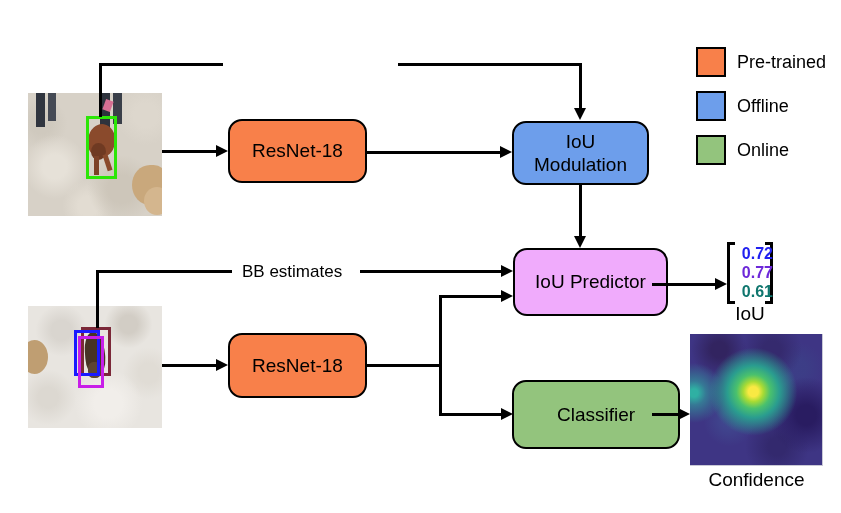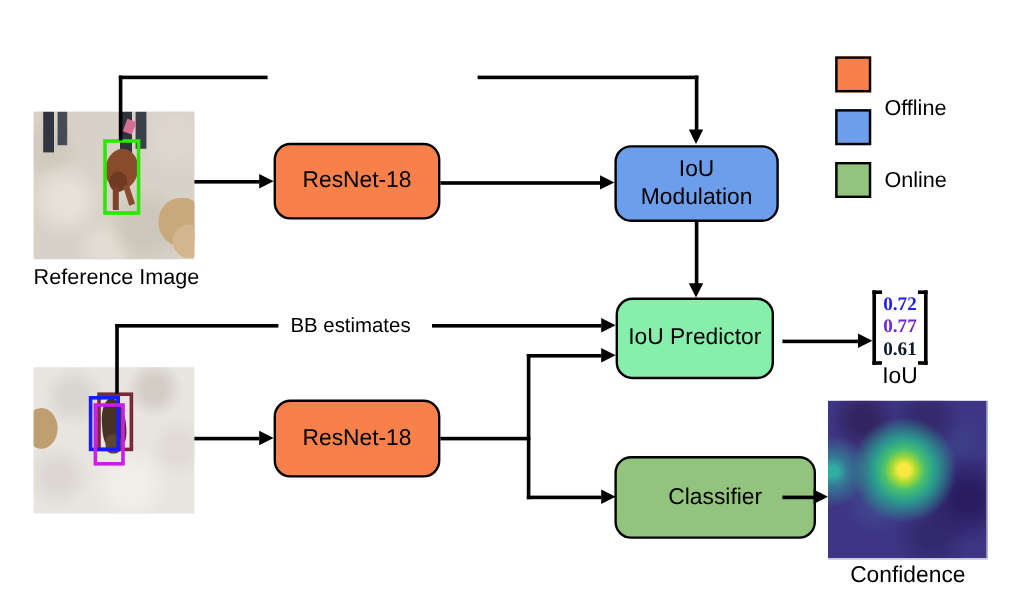--- a/index.html
+++ b/index.html
@@ -48,57 +48,56 @@
     radial-gradient(circle at 66% 86%, #33296e 0 9px, rgba(51,41,110,0) 32px),
     radial-gradient(circle at 62% 12%, #352a6e 0 9px, rgba(53,42,110,0) 30px),
     radial-gradient(circle at 30% 66%, rgba(66,98,158,0.35) 0 8px, rgba(66,98,158,0) 26px),
     radial-gradient(circle at 82% 26%, rgba(56,80,140,0.3) 0 8px, rgba(56,80,140,0) 26px),
     #3e3584;}
   
   #bracket{position:absolute;left:727px;top:242px;width:46px;height:62px;}
   .brk{position:absolute;top:0;width:8px;height:100%;box-sizing:border-box;}
   #brk-l{left:0;border-left:3px solid #000;border-top:3px solid #000;border-bottom:3px solid #000;}
   #brk-r{right:0;border-right:3px solid #000;border-top:3px solid #000;border-bottom:3px solid #000;}
-  #brk-vals{position:absolute;left:0;top:2px;width:100%;text-align:center;
-            font-size:16px;font-weight:bold;line-height:19px;font-family:Liberation Serif, serif;}
+  #brk-vals{position:absolute;left:0;top:2px;width:100%;text-align:right;
+            font-size:16px;font-weight:bold;line-height:19px;}
 </style>
 </head>
 <body>
 
 <div id="canvas">
 
   <div class="photo" id="ref-photo" style="left:28px;top:93px;width:134px;height:123px;">
     <div style="left:8px;top:0;width:9px;height:34px;background:#30353f;"></div>
     <div style="left:20px;top:0;width:8px;height:28px;background:#454a55;"></div>
     <div style="left:72px;top:0;width:10px;height:36px;background:#2e333d;"></div>
     <div style="left:85px;top:0;width:9px;height:31px;background:#3a3f49;"></div>
     <div style="left:76px;top:7px;width:8px;height:11px;background:#d66f93;transform:rotate(20deg);"></div>
     <div style="left:60px;top:31px;width:27px;height:33px;background:#8a4a2c;border-radius:50% 50% 45% 45%;transform:rotate(8deg);"></div>
     <div style="left:63px;top:50px;width:15px;height:17px;background:#6f3a22;border-radius:50%;"></div>
     <div style="left:66px;top:63px;width:5px;height:19px;background:#7d4227;"></div>
     <div style="left:77px;top:61px;width:5px;height:17px;background:#8a4a2c;transform:rotate(-18deg);"></div>
     <div style="left:104px;top:72px;width:36px;height:40px;background:#c9a87c;border-radius:50% 40% 40% 50%;"></div>
     <div style="left:116px;top:94px;width:26px;height:28px;background:#d4b68e;border-radius:50%;"></div>
     <div class="bbox" style="left:58px;top:23px;width:31px;height:63px;border:3px solid #2CE607;"></div>
   </div>
-  <div class="lbl lbl-c" style="left:28px;top:221px;width:134px;font-size:18px;">Reference Image</div>
 
   <div class="photo" id="test-photo" style="left:28px;top:306px;width:134px;height:122px;">
     <div style="left:-7px;top:34px;width:27px;height:34px;background:#bf9e72;border-radius:50%;"></div>
     <div style="left:57px;top:26px;width:20px;height:43px;background:#473325;border-radius:45% 55% 40% 40%;transform:rotate(-4deg);"></div>
     <div style="left:60px;top:56px;width:13px;height:16px;background:#5d4533;border-radius:40%;"></div>
     <div class="bbox" style="left:53px;top:21px;width:30px;height:49px;border:3px solid #7B2838;"></div>
     <div class="bbox" style="left:46px;top:24px;width:26px;height:46px;border:3px solid #1A1AFF;"></div>
     <div class="bbox" style="left:50px;top:30px;width:26px;height:52px;border:3px solid #C81EE8;"></div>
   </div>
 
   <div class="node" style="left: 228px; top: 119px; width: 139px; height: 64px; background-color: rgb(248, 128, 74);">ResNet-18</div>
   <div class="node" style="left: 512px; top: 121px; width: 137px; height: 64px; background-color: rgb(109, 158, 235);">IoU
 Modulation</div>
-  <div class="node" style="left: 513px; top: 248px; width: 132px; height: 68px; background-color: #86efac;">IoU Predictor</div>
+  <div class="node" style="left: 513px; top: 248px; width: 155px; height: 68px; background-color: #f0abfc;">IoU Predictor</div>
   <div class="node" style="left: 228px; top: 333px; width: 139px; height: 65px; background-color: rgb(248, 128, 74);">ResNet-18</div>
   <div class="node" style="left: 512px; top: 380px; width: 168px; height: 69px; background-color: rgb(147, 196, 125);">Classifier</div>
 
   <div class="vline" style="left:99px;top:63px;height:54px;"></div>
   <div class="hline" style="left:99px;top:63px;width:124px;"></div>
   <div class="hline" style="left:398px;top:63px;width:184px;"></div>
   <div class="vline" style="left:579px;top:63px;height:46px;"></div>
   <div class="arrow-d" style="left:574px;top:108px;"></div>
 
   <div class="hline" style="left:162px;top:150px;width:54px;"></div>
@@ -128,30 +127,31 @@
 
   <div class="hline" style="left:652px;top:283px;width:63px;"></div>
   <div class="arrow-r" style="left:715px;top:278px;"></div>
 
   <div id="bracket">
     <div class="brk" id="brk-l"></div>
     <div class="brk" id="brk-r"></div>
     <div id="brk-vals">
       <div style="color: rgb(32, 32, 240);">0.72</div>
       <div style="color: #6d28d9;">0.77</div>
-      <div style="color: #0f172a;">0.61</div>
+      <div style="color: #0f766e;">0.61</div>
     </div>
   </div>
   <div class="lbl lbl-c" style="left:727px;top:303px;width:46px;font-size:19px;">IoU</div>
 
   <div class="hline" style="left:652px;top:413px;width:27px;"></div>
   <div class="arrow-r" style="left:678px;top:408px;"></div>
 
   <div id="heatmap"></div>
   <div class="lbl lbl-c" style="left:690px;top:469px;width:133px;font-size:19px;">Confidence</div>
 
   <div class="lg-sq" style="left: 696px; top: 47px; background-color: rgb(248, 128, 74);"></div>
+  <div class="lg-tx" style="left:737px;top:52px;">Pre-trained</div>
   <div class="lg-sq" style="left: 696px; top: 91px; background-color: rgb(109, 158, 235);"></div>
-  <div class="lg-tx" style="left:737px;top:80px;">Offline</div>
+  <div class="lg-tx" style="left:737px;top:96px;">Offline</div>
   <div class="lg-sq" style="left: 696px; top: 135px; background-color: rgb(147, 196, 125);"></div>
   <div class="lg-tx" style="left:737px;top:140px;">Online</div>
 
 </div>
 
 </body></html>

